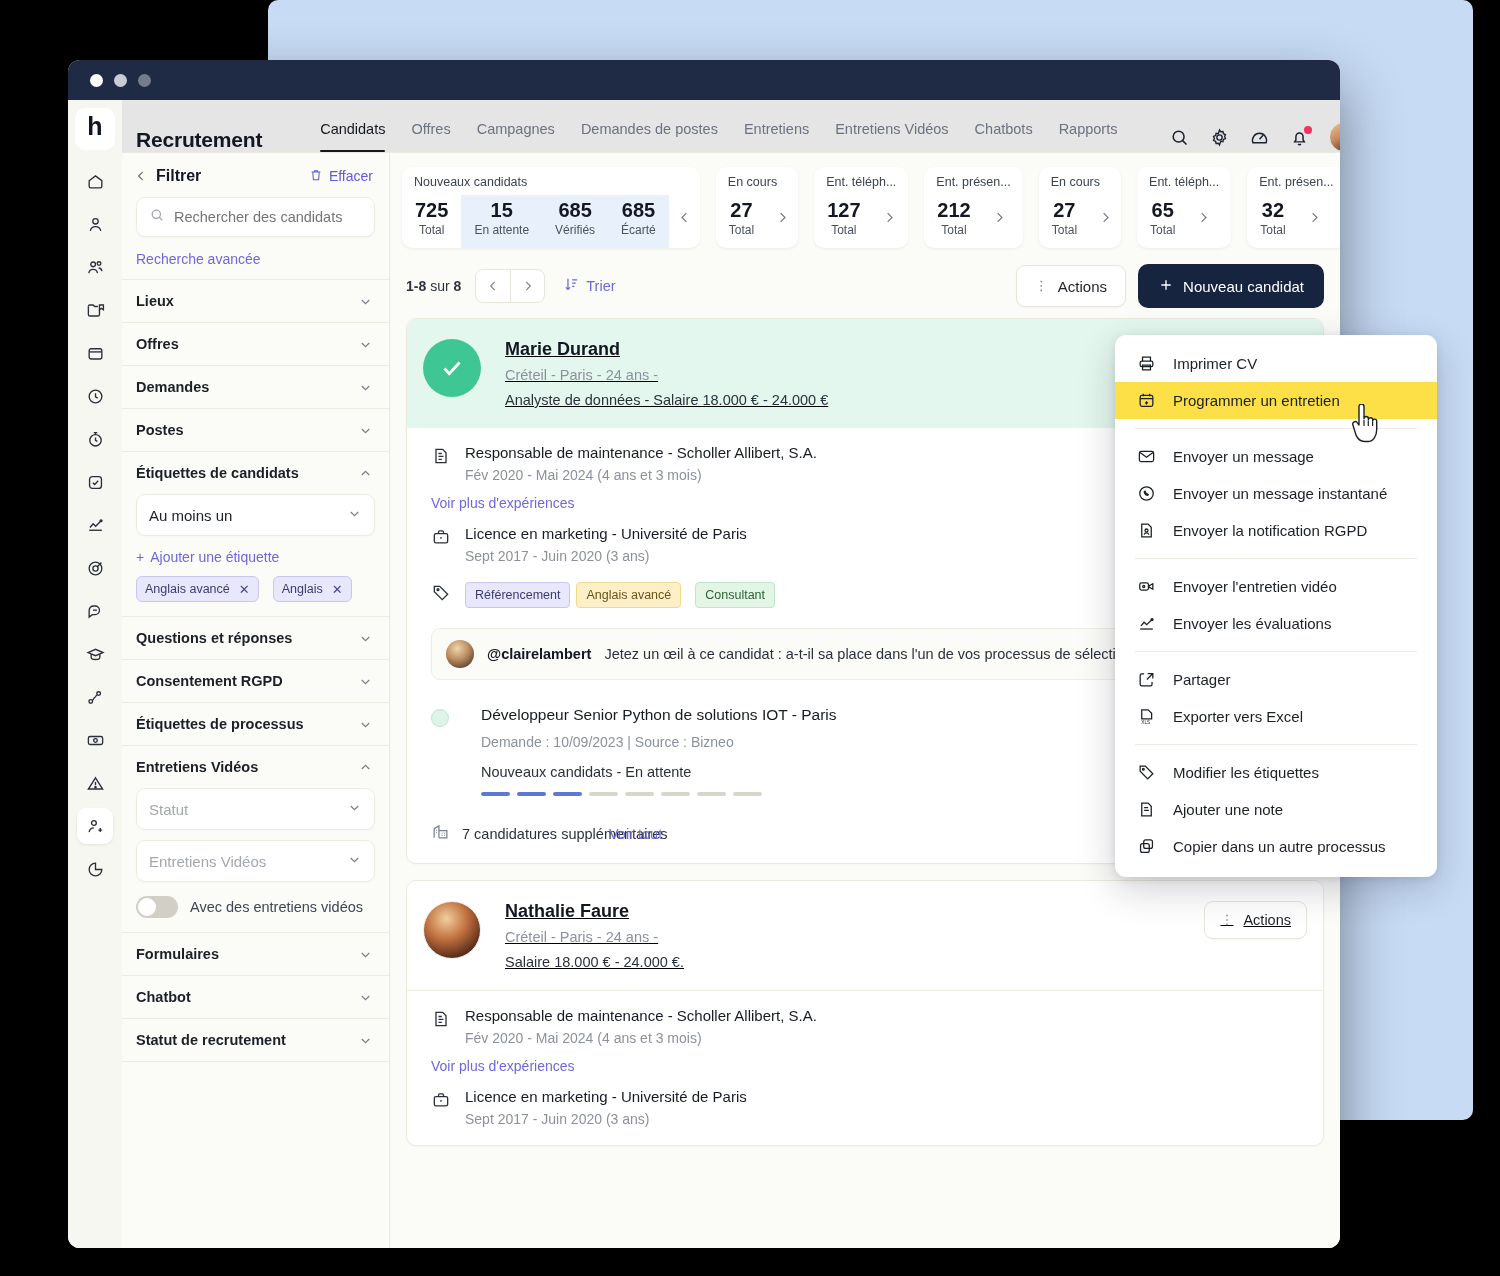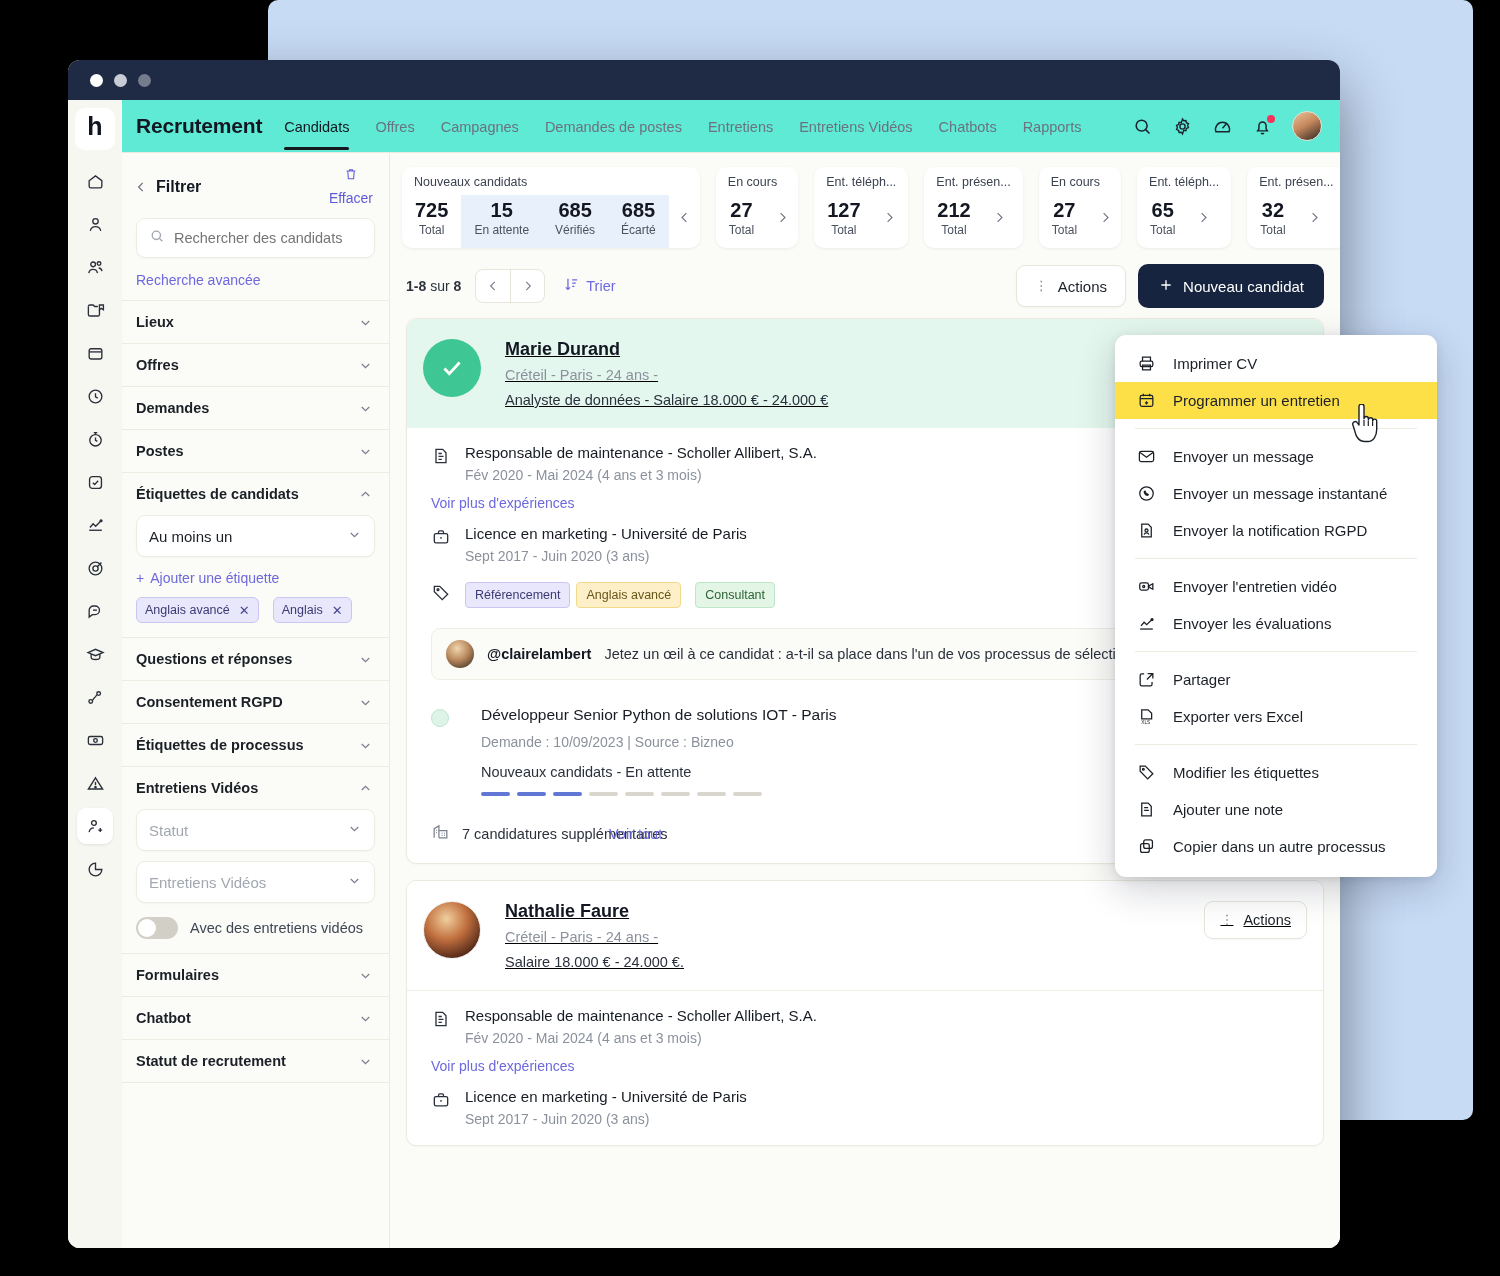--- a/index.html
+++ b/index.html
@@ -55,22 +55,22 @@
   .logo-h { font-size: 25px; font-weight: 700; color: #101522; line-height: 1;
             font-family: "Liberation Sans", sans-serif; position: relative; top: -3px;}
   .logo-wrap { width: 40px; height: 42px; background:#fff; border-radius: 10px;
                display:flex; align-items:center; justify-content:center; margin-bottom: 6px;}
 
   
   .main-col { flex: 1; display: flex; flex-direction: column; min-width: 0; }
 
   
   .topnav {
-    height: 53px; background: #5eead4; display: flex; align-items: center;
-    padding: 0 18px 0 14px; border-bottom: 1px solid #eceade;
+    height: 53px; background: #e5e5e5; display: flex; align-items: flex-end;
+    padding: 0 18px 0 14px; border-bottom: 1px solid #eceade; gap: 36px;
   }
   .brand { font-size: 21px; font-weight: 700; color: #131722; margin-right: 22px; letter-spacing: -.2px;}
   .navlinks { display: flex; align-items: center; gap: 26px; flex: 1; }
   .navlink { font-size: 14.5px; color: #6b7280; padding: 16px 0 15px; position: relative; white-space: nowrap;}
   .navlink.active { color: #14181f; font-weight: 500; }
   .navlink.active:after {
     content: ""; position: absolute; left: 0; right: 0; bottom: 0;
     height: 2.5px; background: #14181f; border-radius: 2px;
   }
   .navicons { display: flex; align-items: center; gap: 19px; margin-left: 16px; }
@@ -92,21 +92,21 @@
     width: 268px; flex: 0 0 268px; background: #fbfbf8;
     border-right: 1px solid #eceade;
     padding: 0; overflow: hidden;
   }
   .filter-head {
     display: flex; align-items: center; justify-content: space-between;
     padding: 14px 16px 10px 12px;
   }
   .filter-title { display: flex; align-items: center; gap: 8px; font-size: 16px; font-weight: 700; color: #131722; }
   .chev-left { color:#6b7280; display:flex; }
-  .clear-btn { display: flex; align-items: center; gap: 6px; color: #5f5bd6; font-size: 14px; flex-direction: column; }
+  .clear-btn { display: flex; align-items: center; gap: 6px; color: #5f5bd6; font-size: 14px; }
   .searchbox {
     margin: 2px 14px 0 14px; height: 40px; background: #ffffff; border: 1px solid #eeece2;
     border-radius: 9px; display: flex; align-items: center; gap: 9px; padding: 0 12px;
     box-shadow: 0 1px 2px rgba(0,0,0,.03);
   }
   .searchbox input {
     border: none; outline: none; background: transparent; font-size: 14.5px;
     color: #9aa0ab; font-family: "Liberation Sans", sans-serif; width: 100%;
   }
   .adv-search { color: #6d68dd; font-size: 14px; padding: 14px 14px 12px 14px; display:block;}

